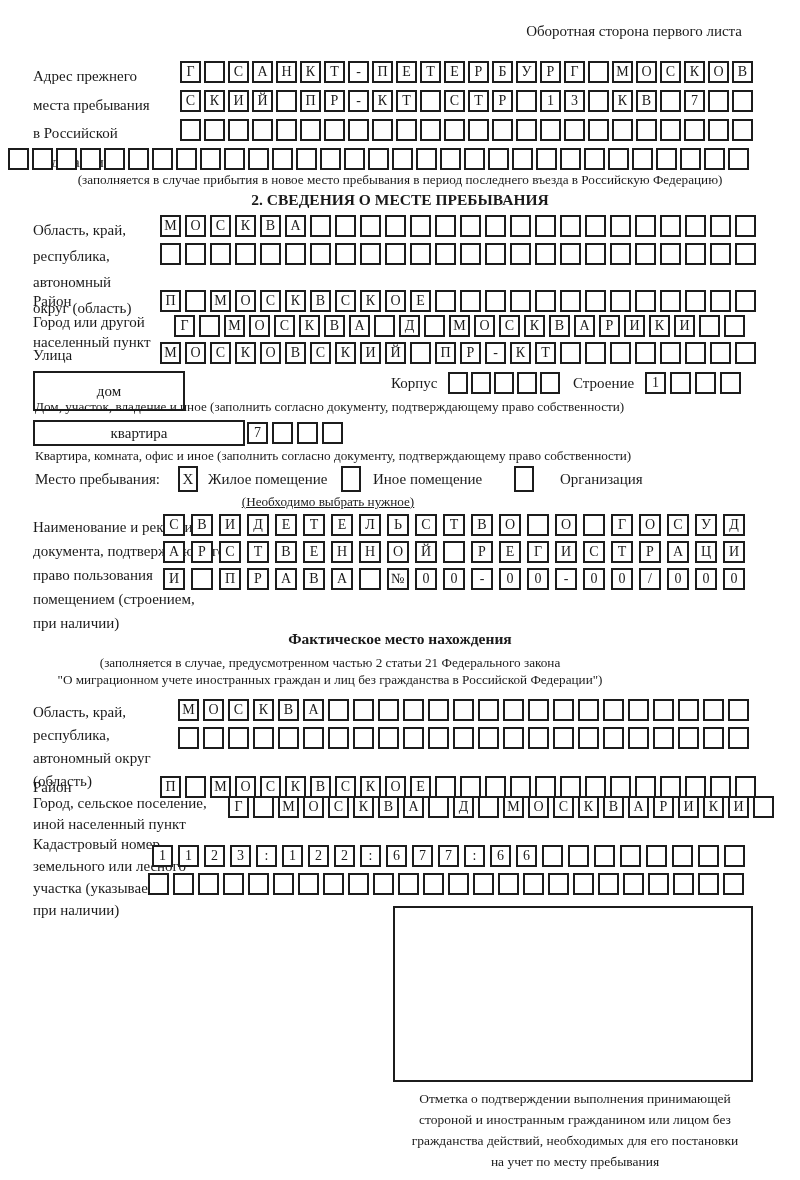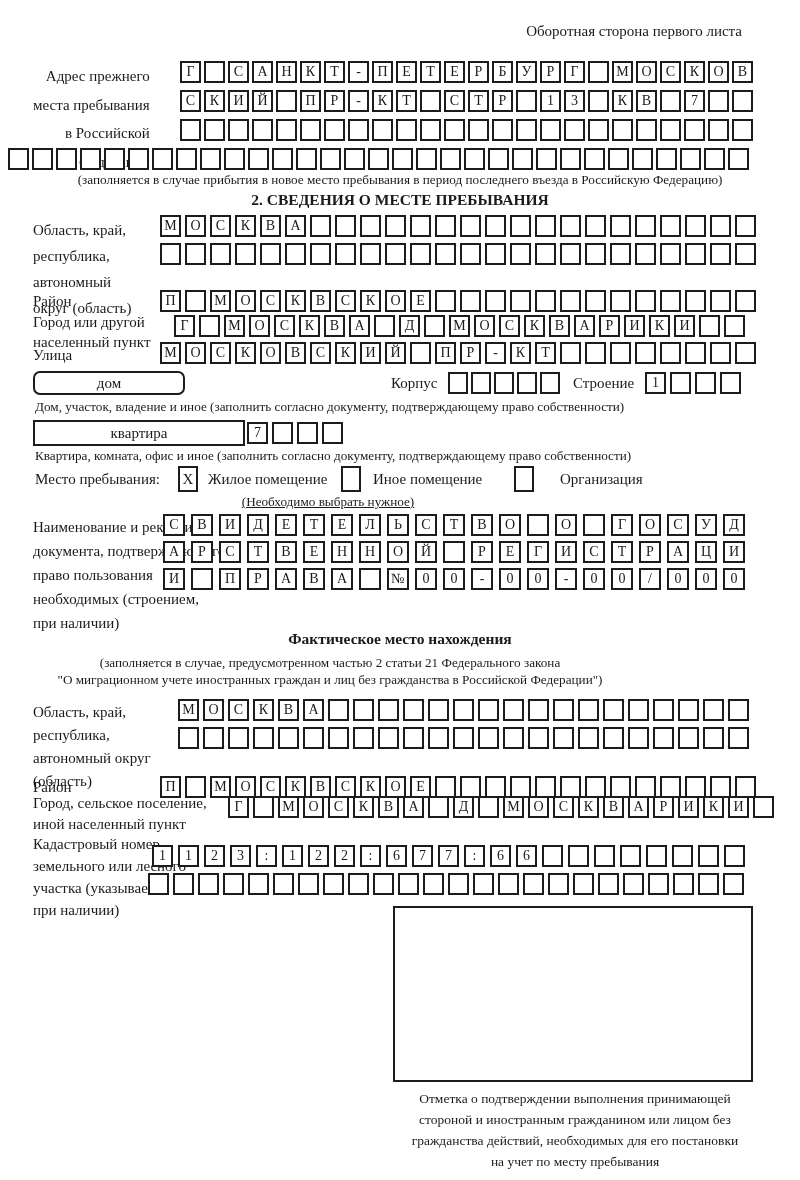--- a/index.html
+++ b/index.html
@@ -25,21 +25,21 @@
   .line{display:block;}
   .stampbox{box-sizing:border-box;border:2px solid #1c1c1c;background:#fff;}
 </style>
 </head>
 <body>
 
 <div id="page">
 
   <div class="abs lbl" style="top:22px;right:58px;">Оборотная сторона первого листа</div>
 
-  <div class="abs lbl" style="left:33px;top:62px;line-height:28.5px;text-align:right;">
+  <div class="abs lbl" style="left:33px;top:62px;line-height:28.5px;">
       <span class="line">Адрес прежнего</span>
       <span class="line">места пребывания</span>
       <span class="line">в Российской</span>
       <span class="line">Федерации</span>
     </div>
   <div class="abs cellrow p24" style="left:180px;top:61px;"><span class="cell">Г</span><span class="cell"></span><span class="cell">С</span><span class="cell">А</span><span class="cell">Н</span><span class="cell">К</span><span class="cell">Т</span><span class="cell">-</span><span class="cell">П</span><span class="cell">Е</span><span class="cell">Т</span><span class="cell">Е</span><span class="cell">Р</span><span class="cell">Б</span><span class="cell">У</span><span class="cell">Р</span><span class="cell">Г</span><span class="cell"></span><span class="cell">М</span><span class="cell">О</span><span class="cell">С</span><span class="cell">К</span><span class="cell">О</span><span class="cell">В</span></div>
   <div class="abs cellrow p24" style="left:180px;top:90px;"><span class="cell">С</span><span class="cell">К</span><span class="cell">И</span><span class="cell">Й</span><span class="cell"></span><span class="cell">П</span><span class="cell">Р</span><span class="cell">-</span><span class="cell">К</span><span class="cell">Т</span><span class="cell"></span><span class="cell">С</span><span class="cell">Т</span><span class="cell">Р</span><span class="cell"></span><span class="cell">1</span><span class="cell">3</span><span class="cell"></span><span class="cell">К</span><span class="cell">В</span><span class="cell"></span><span class="cell">7</span><span class="cell"></span><span class="cell"></span></div>
   <div class="abs cellrow p24" style="left:180px;top:119px;"><span class="cell"></span><span class="cell"></span><span class="cell"></span><span class="cell"></span><span class="cell"></span><span class="cell"></span><span class="cell"></span><span class="cell"></span><span class="cell"></span><span class="cell"></span><span class="cell"></span><span class="cell"></span><span class="cell"></span><span class="cell"></span><span class="cell"></span><span class="cell"></span><span class="cell"></span><span class="cell"></span><span class="cell"></span><span class="cell"></span><span class="cell"></span><span class="cell"></span><span class="cell"></span><span class="cell"></span></div>
   <div class="abs cellrow p24" style="left:8px;top:148px;"><span class="cell"></span><span class="cell"></span><span class="cell"></span><span class="cell"></span><span class="cell"></span><span class="cell"></span><span class="cell"></span><span class="cell"></span><span class="cell"></span><span class="cell"></span><span class="cell"></span><span class="cell"></span><span class="cell"></span><span class="cell"></span><span class="cell"></span><span class="cell"></span><span class="cell"></span><span class="cell"></span><span class="cell"></span><span class="cell"></span><span class="cell"></span><span class="cell"></span><span class="cell"></span><span class="cell"></span><span class="cell"></span><span class="cell"></span><span class="cell"></span><span class="cell"></span><span class="cell"></span><span class="cell"></span><span class="cell"></span></div>
   <div class="abs cap center" style="left:0;top:172px;width:800px;">(заполняется в случае прибытия в новое место пребывания в период последнего въезда в Российскую Федерацию)</div>
@@ -60,21 +60,21 @@
 
   <div class="abs lbl" style="left:33px;top:312px;line-height:20px;">
       <span class="line">Город или другой</span>
       <span class="line">населенный пункт</span>
     </div>
   <div class="abs cellrow p25" style="left:174px;top:315px;"><span class="cell">Г</span><span class="cell"></span><span class="cell">М</span><span class="cell">О</span><span class="cell">С</span><span class="cell">К</span><span class="cell">В</span><span class="cell">А</span><span class="cell"></span><span class="cell">Д</span><span class="cell"></span><span class="cell">М</span><span class="cell">О</span><span class="cell">С</span><span class="cell">К</span><span class="cell">В</span><span class="cell">А</span><span class="cell">Р</span><span class="cell">И</span><span class="cell">К</span><span class="cell">И</span><span class="cell"></span><span class="cell"></span></div>
 
   <div class="abs lbl" style="left:33px;top:346px;">Улица</div>
   <div class="abs cellrow p25" style="left:160px;top:342px;"><span class="cell">М</span><span class="cell">О</span><span class="cell">С</span><span class="cell">К</span><span class="cell">О</span><span class="cell">В</span><span class="cell">С</span><span class="cell">К</span><span class="cell">И</span><span class="cell">Й</span><span class="cell"></span><span class="cell">П</span><span class="cell">Р</span><span class="cell">-</span><span class="cell">К</span><span class="cell">Т</span><span class="cell"></span><span class="cell"></span><span class="cell"></span><span class="cell"></span><span class="cell"></span><span class="cell"></span><span class="cell"></span><span class="cell"></span></div>
 
-  <div class="abs bigbox" style="left:33px;top:371px;width:152px;height:24px;border-radius:7px;">
+  <div class="abs bigbox" style="left:33px;top:371px;width:152px;height:40px;">
     <span>дом</span>
   </div>
   <div class="abs lbl" style="left:391px;top:374px;">Корпус</div>
   <div class="abs cellrow p23" style="left:448px;top:372px;"><span class="cell"></span><span class="cell"></span><span class="cell"></span><span class="cell"></span><span class="cell"></span></div>
   <div class="abs lbl" style="left:573px;top:374px;">Строение</div>
   <div class="abs cellrow p25" style="left:645px;top:372px;"><span class="cell">1</span><span class="cell"></span><span class="cell"></span><span class="cell"></span></div>
   <div class="abs cap" style="left:35px;top:399px;">Дом, участок, владение и иное (заполнить согласно документу, подтверждающему право собственности)</div>
 
   <div class="abs bigbox" style="left:33px;top:420px;width:212px;height:26px;">
     <span>квартира</span>
@@ -88,21 +88,21 @@
   <div class="abs checkbox" style="left:341px;top:466px;"></div>
   <div class="abs lbl" style="left:373px;top:470px;">Иное помещение</div>
   <div class="abs checkbox" style="left:514px;top:466px;"></div>
   <div class="abs lbl" style="left:560px;top:470px;">Организация</div>
   <div class="abs cap center" style="left:78px;top:494px;width:500px;text-decoration:underline;">(Необходимо выбрать нужное)</div>
 
   <div class="abs lbl" style="left:33px;top:515px;line-height:24px;">
       <span class="line">Наименование и реквизиты</span>
       <span class="line">документа, подтверждающего</span>
       <span class="line">право пользования</span>
-      <span class="line">необходимых (строением,</span>
+      <span class="line">помещением (строением,</span>
       <span class="line">при наличии)</span>
     </div>
   <div class="abs cellrow p28" style="left:163px;top:514px;"><span class="cell">С</span><span class="cell">В</span><span class="cell">И</span><span class="cell">Д</span><span class="cell">Е</span><span class="cell">Т</span><span class="cell">Е</span><span class="cell">Л</span><span class="cell">Ь</span><span class="cell">С</span><span class="cell">Т</span><span class="cell">В</span><span class="cell">О</span><span class="cell"></span><span class="cell">О</span><span class="cell"></span><span class="cell">Г</span><span class="cell">О</span><span class="cell">С</span><span class="cell">У</span><span class="cell">Д</span></div>
   <div class="abs cellrow p28" style="left:163px;top:541px;"><span class="cell">А</span><span class="cell">Р</span><span class="cell">С</span><span class="cell">Т</span><span class="cell">В</span><span class="cell">Е</span><span class="cell">Н</span><span class="cell">Н</span><span class="cell">О</span><span class="cell">Й</span><span class="cell"></span><span class="cell">Р</span><span class="cell">Е</span><span class="cell">Г</span><span class="cell">И</span><span class="cell">С</span><span class="cell">Т</span><span class="cell">Р</span><span class="cell">А</span><span class="cell">Ц</span><span class="cell">И</span></div>
   <div class="abs cellrow p28" style="left:163px;top:568px;"><span class="cell">И</span><span class="cell"></span><span class="cell">П</span><span class="cell">Р</span><span class="cell">А</span><span class="cell">В</span><span class="cell">А</span><span class="cell"></span><span class="cell">№</span><span class="cell">0</span><span class="cell">0</span><span class="cell">-</span><span class="cell">0</span><span class="cell">0</span><span class="cell">-</span><span class="cell">0</span><span class="cell">0</span><span class="cell">/</span><span class="cell">0</span><span class="cell">0</span><span class="cell">0</span></div>
 
   <div class="abs title" style="top:630px;">Фактическое место нахождения</div>
   <div class="abs cap center" style="left:0;top:654px;width:660px;line-height:17px;">
       <span class="line">(заполняется в случае, предусмотренном частью 2 статьи 21 Федерального закона</span>
       <span class="line">"О миграционном учете иностранных граждан и лиц без гражданства в Российской Федерации")</span>

